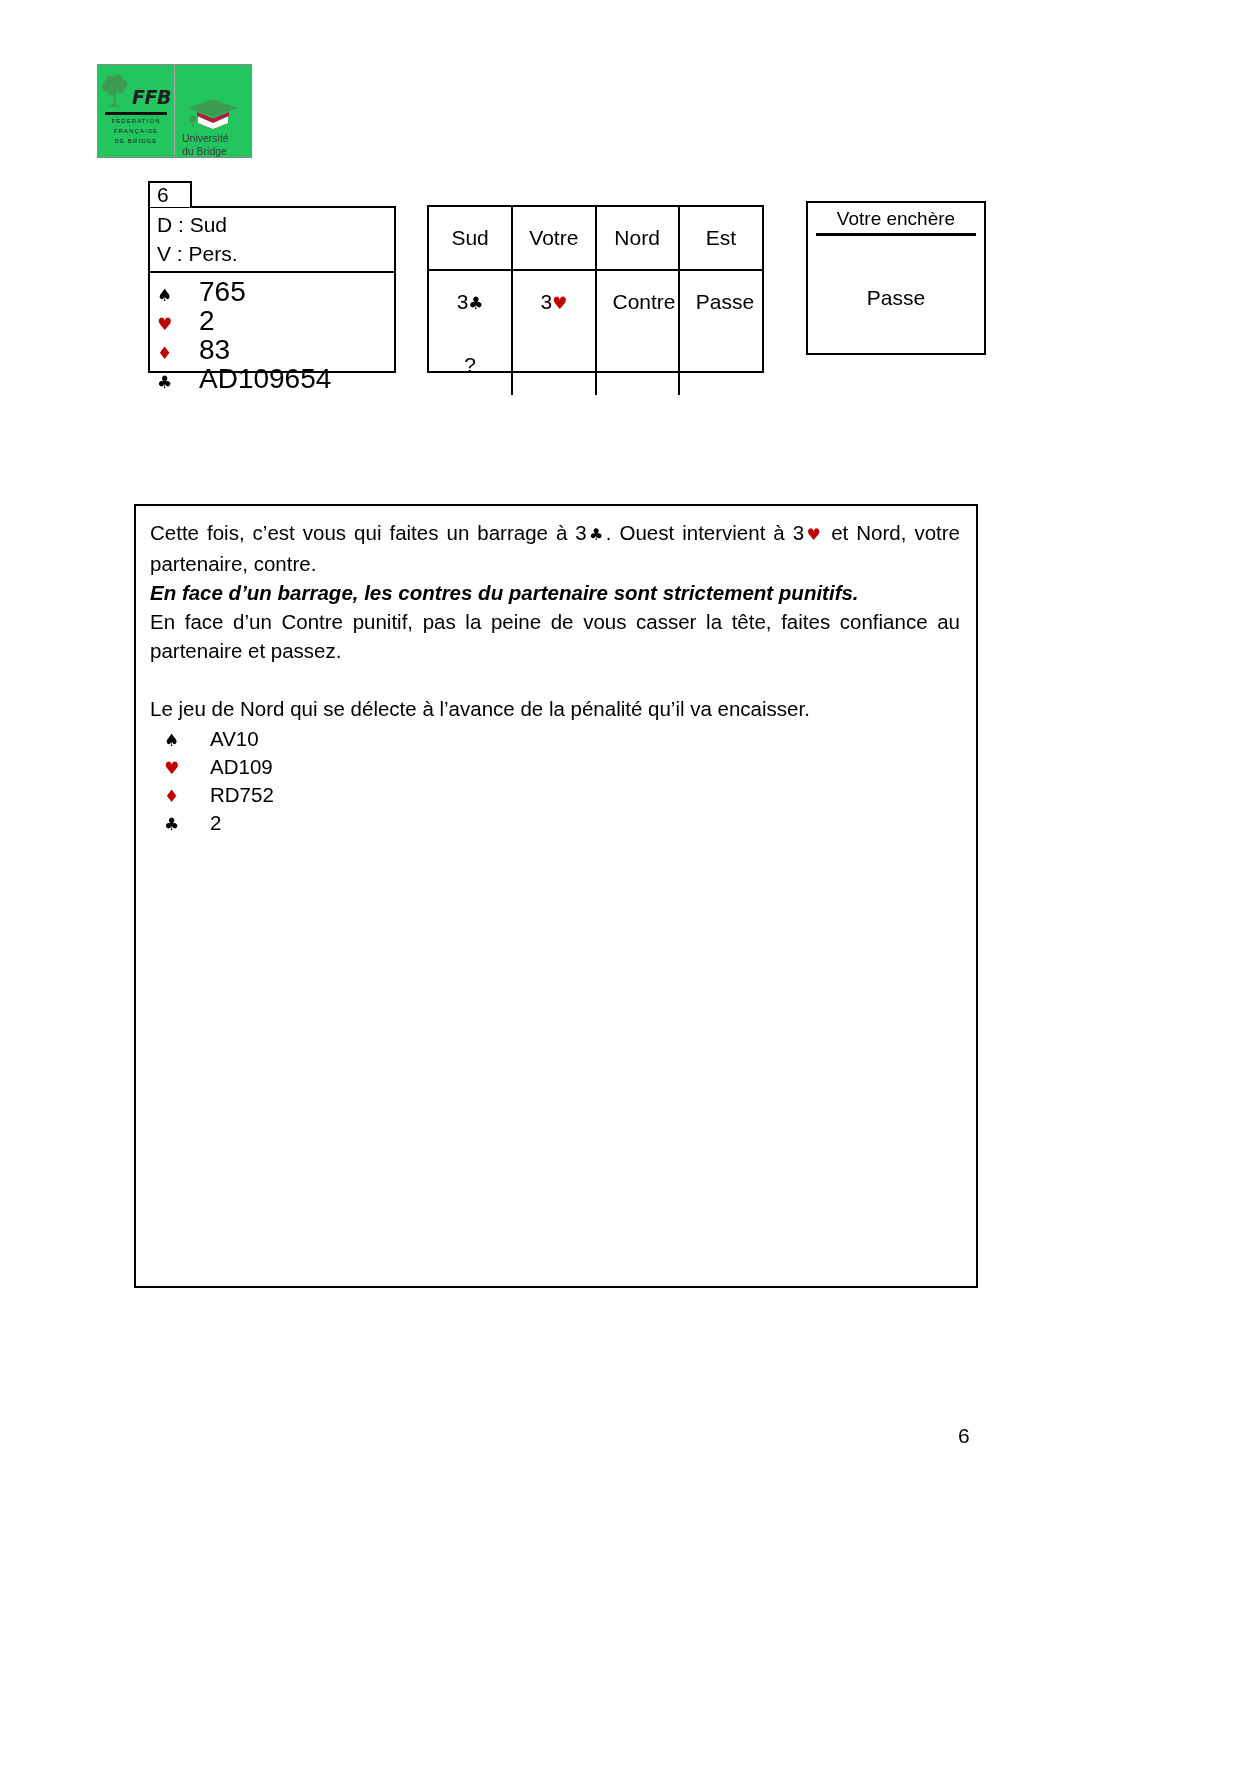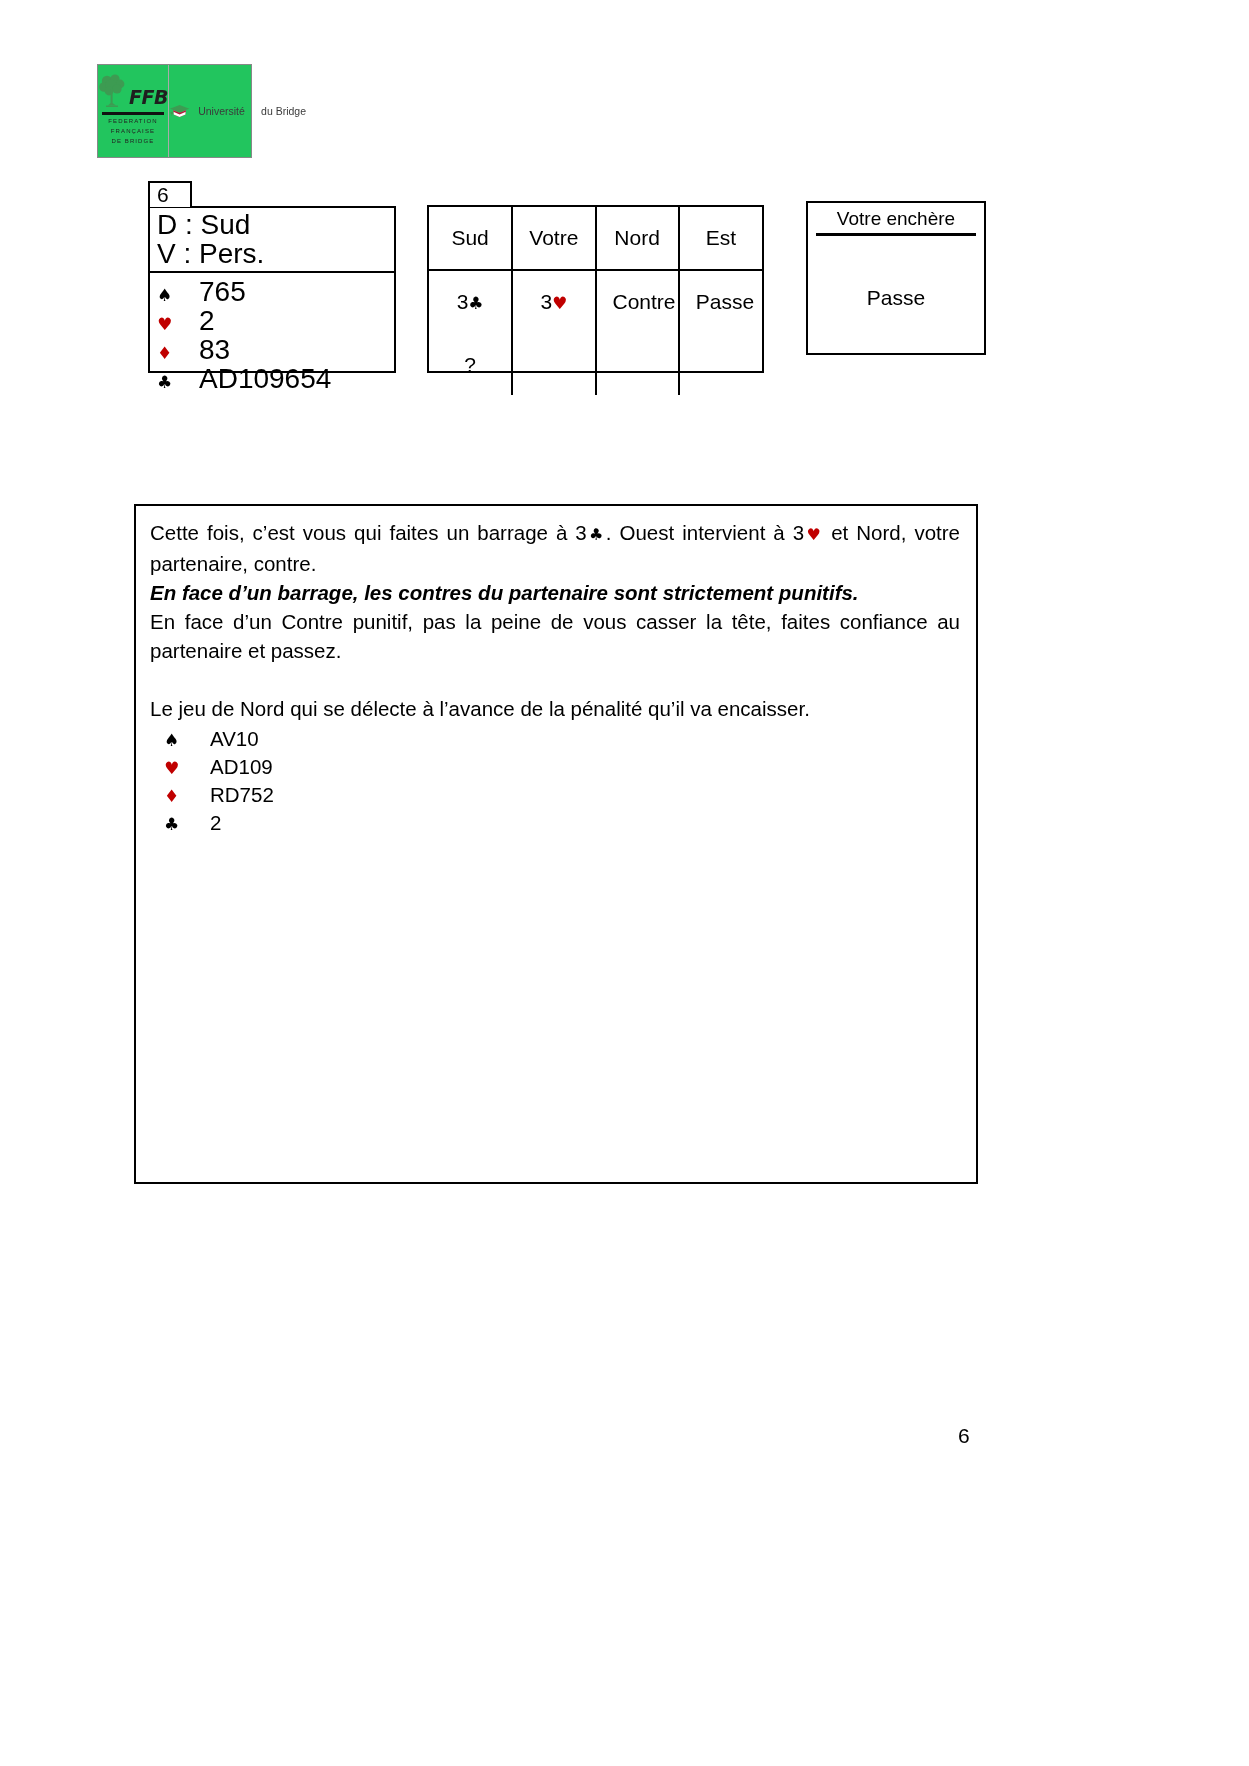--- a/index.html
+++ b/index.html
@@ -65,23 +65,23 @@
     font-size: 6px;
     letter-spacing: 1.1px;
     color: #222222;
     text-align: center;
     line-height: 1.35;
     margin-top: 2px;
   }
   .logo-right {
     flex: 1;
     display: flex;
-    flex-direction: row;
+    flex-direction: column;
     align-items: center;
-    justify-content: flex-start;
+    justify-content: flex-end;
     gap: 1px;
   }
   .univ-text {
     font-family: "Liberation Sans", sans-serif;
     font-size: 10.5px;
     color: #3b3b3b;
     line-height: 1.15;
     text-align: left;
     width: 100%;
     padding-left: 7px;
@@ -112,21 +112,21 @@
     height: 167px;
     border: 2px solid #000000;
     box-sizing: border-box;
     background: #ffffff;
   }
   .hand-head {
     border-bottom: 2px solid #000000;
     padding: 2px 0 3px 7px;
   }
   .hand-head div {
-    font-size: 28px;
+    font-size: 21px;
     line-height: 29px;
     white-space: pre;
   }
   .hand-suits {
     padding: 4px 0 0 7px;
   }
   .suit-row {
     display: flex;
     align-items: baseline;
     height: 29px;
@@ -207,21 +207,21 @@
     font-size: 21px;
     margin-top: 50px;
   }
 
   
   .explain {
     position: absolute;
     left: 134px;
     top: 504px;
     width: 844px;
-    height: 680px;
+    height: 784px;
     border: 2px solid #000000;
     box-sizing: border-box;
     background: #ffffff;
     padding: 12px 16px 0 14px;
   }
   .explain p {
     margin: 0;
     font-size: 20.5px;
     line-height: 29px;
     text-align: justify;

